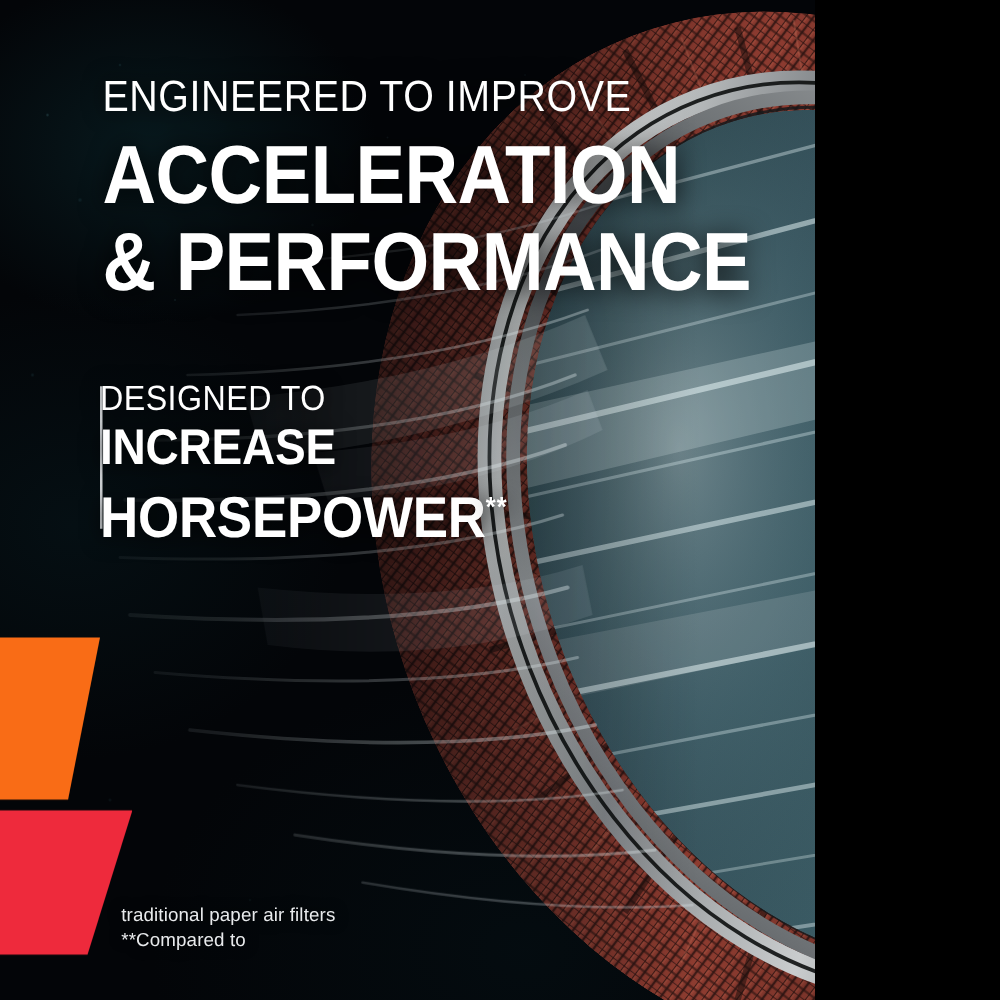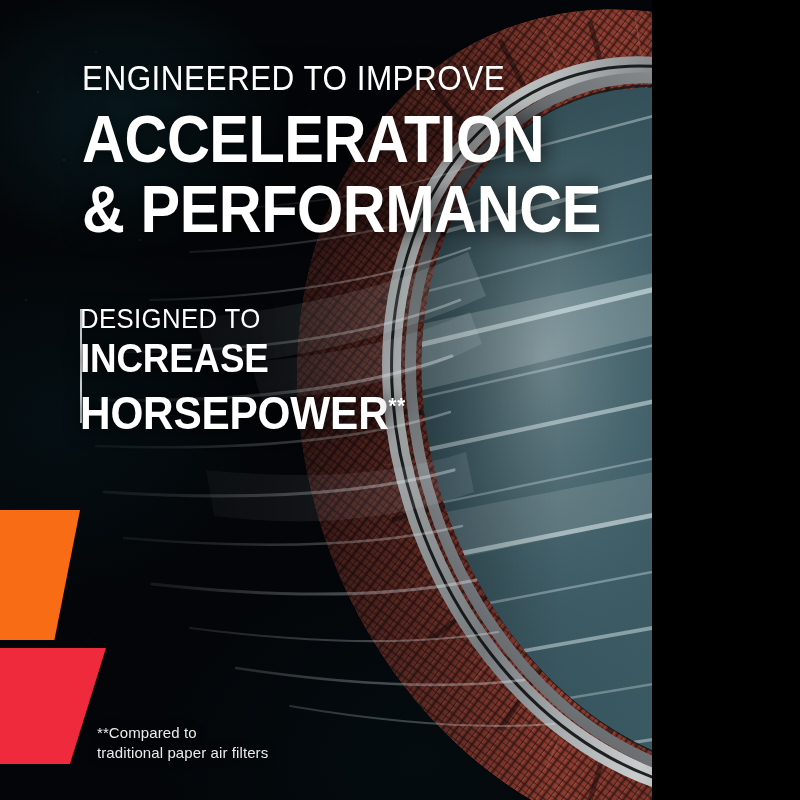--- a/index.html
+++ b/index.html
@@ -264,20 +264,20 @@
   </div>
 
   <div class="subrule"></div>
   <div class="sub">
     <div class="sub-kicker">DESIGNED TO</div>
     <div class="sub-big">INCREASE</div>
     <div class="sub-big hp"><span>HORSEPOWER</span><span class="sup">**</span></div>
   </div>
 
   <div class="footnote">
+    <div>traditional paper air filters</div>
     <div>**Compared to</div>
-    <div>traditional paper air filters</div>
   </div>
 
   <div class="shape shape-orange"></div>
   <div class="shape shape-red"></div>
 
 </div>
 
 </body></html>

